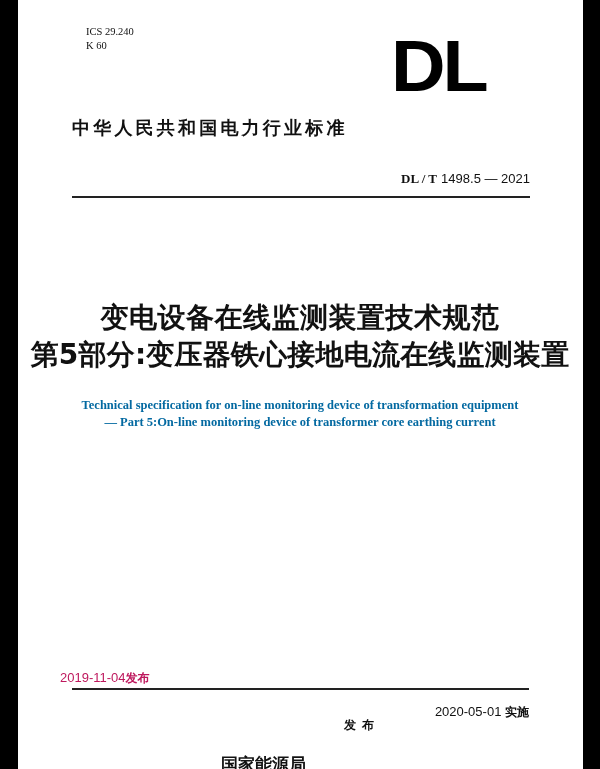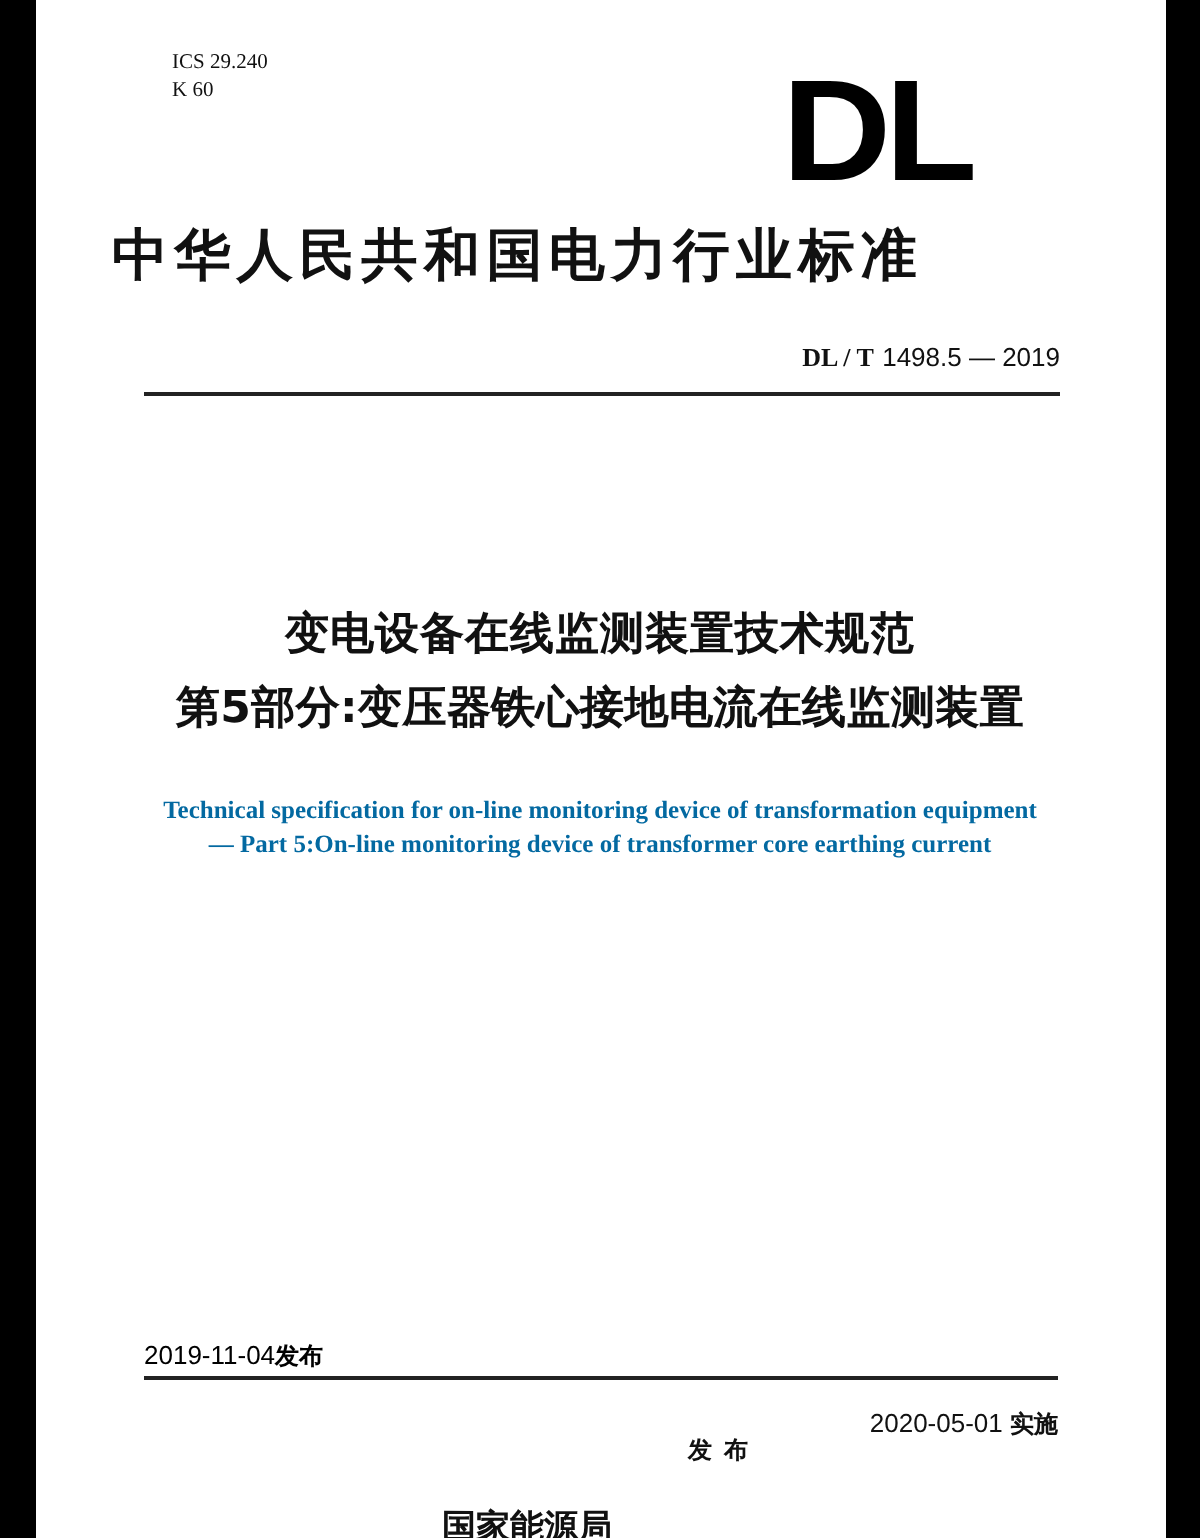--- a/index.html
+++ b/index.html
@@ -16,55 +16,55 @@
     .ics div { white-space: nowrap; }
 
     .dl-logo {
       position: absolute; left: 391px; top: 33px; width: 112px; height: 66px;
       font-family: "Liberation Sans", sans-serif; font-weight: 900; font-size: 72px;
       line-height: 66px; letter-spacing: -3px; color: #000;
       transform: scaleX(1.05); transform-origin: left top;
     }
 
     .std-title {
-      position: absolute; left: 56px; top: 110px; width: 460px;
-      font-family: "DejaVu Serif", serif; font-weight: bold; font-size: 28px;
+      position: absolute; left: 72px; top: 110px; width: 460px;
+      font-family: "DejaVu Serif", serif; font-weight: bold; font-size: 18px;
       letter-spacing: 3.2px; line-height: 36px; color: #111; white-space: nowrap;
     }
 
     .std-number {
       position: absolute; left: 340px; top: 171px; width: 190px; text-align: right;
       font-size: 13px; line-height: 16px; white-space: nowrap; color: #111;
     }
     .std-number .dlt { font-family: "Liberation Serif", serif; font-weight: bold; }
     .std-number .num { font-family: "Liberation Sans", sans-serif; }
 
     .rule { position: absolute; height: 2px; background: #222; }
     .rule-top { left: 72px; top: 196px; width: 458px; }
     .rule-bottom { left: 72px; top: 688px; width: 457px; }
 
     .cn-title {
       position: absolute; left: 0; width: 600px; text-align: center;
-      font-family: "DejaVu Sans", sans-serif; font-weight: bold; font-size: 22px;
+      font-family: "DejaVu Sans", sans-serif; font-weight: bold; font-size: 28px;
       line-height: 28px; color: #111; white-space: nowrap;
     }
     .cn-title-1 { top: 304px; letter-spacing: 0.5px; }
     .cn-title-2 { top: 341px; letter-spacing: 0.2px; }
 
     .en-title {
       position: absolute; left: 0; width: 600px; text-align: center;
       font-family: "Liberation Serif", serif; font-weight: bold; font-size: 12.5px;
       line-height: 18px; color: #0369a1; white-space: nowrap;
     }
     .en-title-1 { top: 396px; }
     .en-title-2 { top: 413px; }
 
     .date-issue {
-      position: absolute; left: 72px; top: 670px;
-      font-family: "Liberation Sans", sans-serif; font-size: 13px; line-height: 16px; color: #000000; white-space: nowrap;
+      position: absolute; left: 60px; top: 670px;
+      font-family: "Liberation Sans", sans-serif; font-size: 13px; line-height: 16px; color: #be185d; white-space: nowrap;
     }
     .date-impl {
       position: absolute; left: 330px; top: 670px; width: 199px; text-align: right;
       font-family: "Liberation Sans", sans-serif; font-size: 13px; line-height: 16px; color: #111; white-space: nowrap; margin-top: 34px;
     }
     .date-issue .cn, .date-impl .cn { font-family: "DejaVu Sans", sans-serif; font-weight: bold; font-size: 12px; }
 
     .publisher {
       position: absolute; left: 221px; top: 713px;
       font-family: "DejaVu Serif", serif; font-weight: bold; font-size: 17px; line-height: 22px;
@@ -89,21 +89,21 @@
   <div>ICS 29.240</div>
   <div>K 60</div>
 </div>
 
 <div class="dl-logo">DL</div>
 
 <div class="std-title">中华人民共和国电力行业标准</div>
 
 <div class="std-number">
   <span class="dlt">DL / T</span>
-  <span class="num">1498.5 — 2019</span>
+  <span class="num">1498.5 — 2021</span>
 </div>
 
 <div class="rule rule-top"></div>
 
 <div class="cn-title cn-title-1">变电设备在线监测装置技术规范</div>
 <div class="cn-title cn-title-2">第5部分:变压器铁心接地电流在线监测装置</div>
 
 <div class="en-title en-title-1">Technical specification for on-line monitoring device of transformation equipment</div>
 <div class="en-title en-title-2">— Part 5:On-line monitoring device of transformer core earthing current</div>
 

